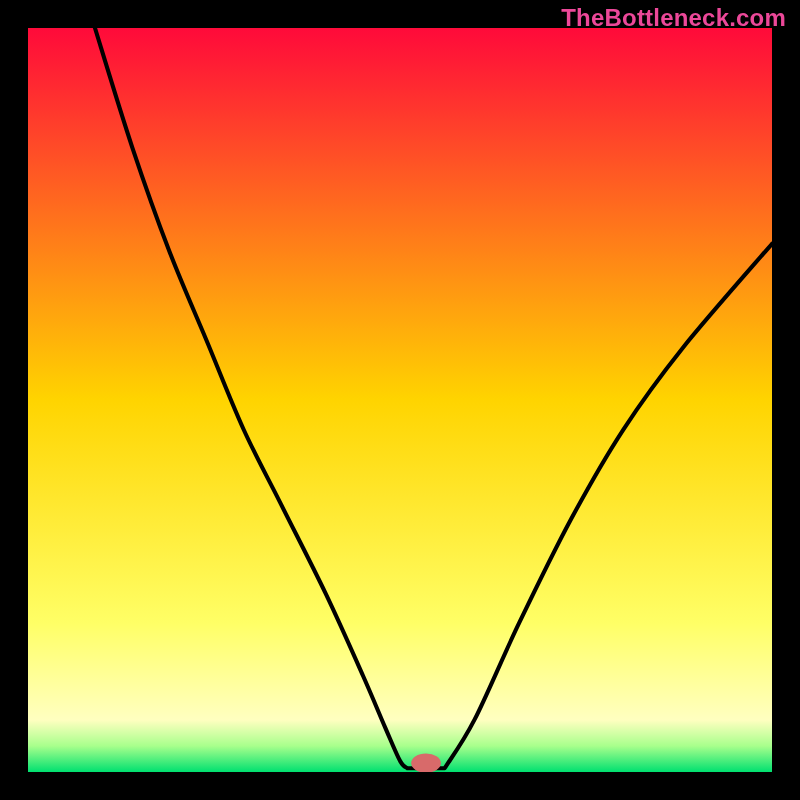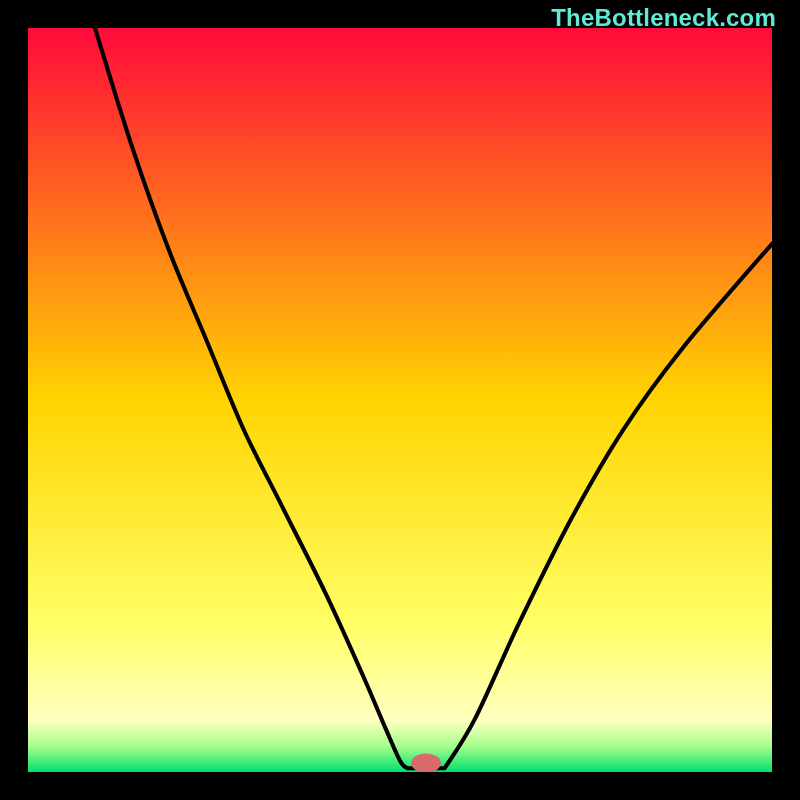--- a/index.html
+++ b/index.html
@@ -13,24 +13,24 @@
   }
   .frame {
     position: relative;
     width: 800px;
     height: 800px;
     background: #000;
   }
   .watermark {
     position: absolute;
     top: 4px;
-    right: 24px;
+    right: 14px;
     font-size: 24px;
     font-weight: 600;
-    color: #5eead4;
+    color: #ec4899;
     letter-spacing: 0.2px;
     z-index: 10;
   }
   svg.plot {
     position: absolute;
     top: 28px;
     left: 28px;
     width: 744px;
     height: 744px;
     display: block;

